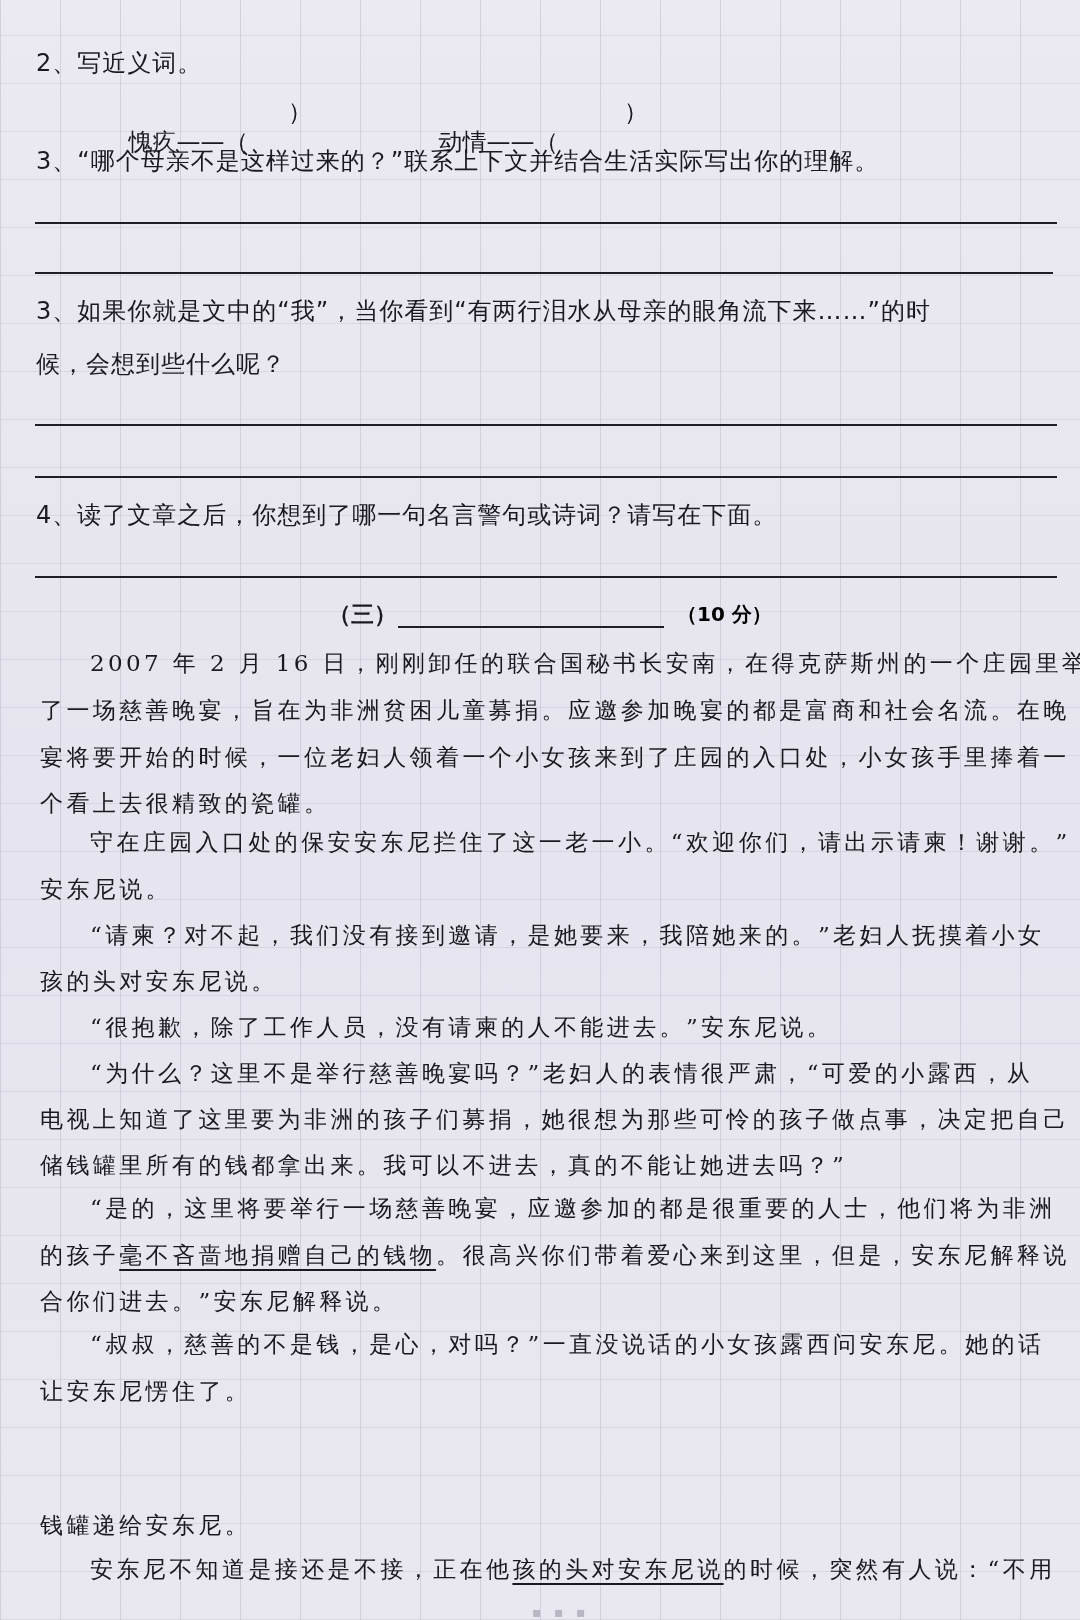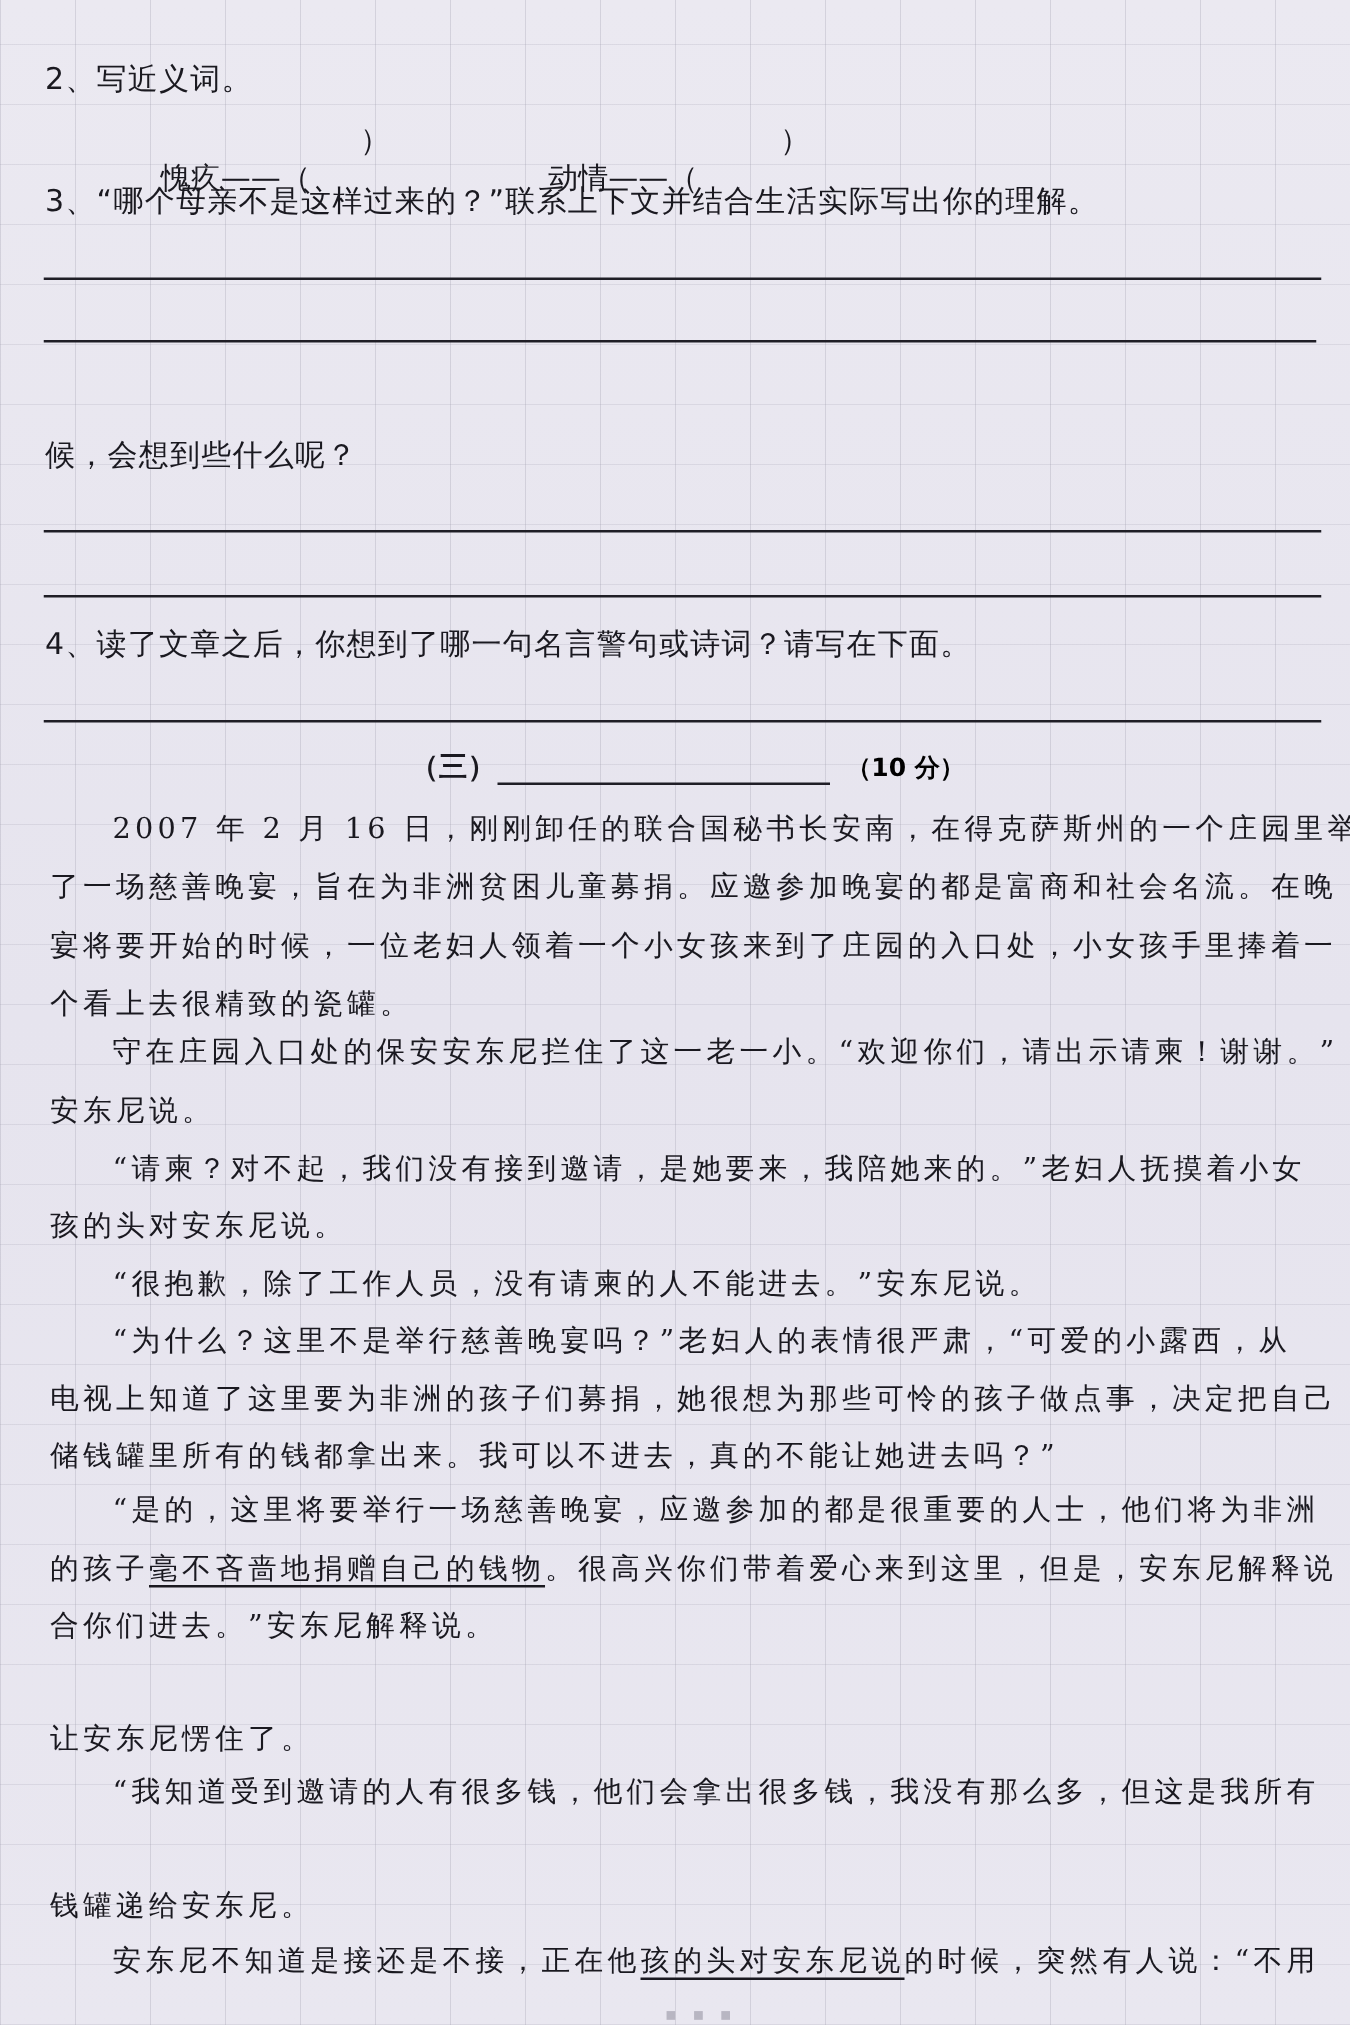--- a/index.html
+++ b/index.html
@@ -124,20 +124,21 @@
   <div class="syn" style="left:276px;">）</div>
   <div class="syn" style="left:396px;">
     <span>动情——（</span>
   </div>
   <div class="syn" style="left:612px;">）</div>
 
   <div class="line-text" style="top:146px;">3、“哪个母亲不是这样过来的？”联系上下文并结合生活实际写出你的理解。</div>
   <div class="rule" style="top:222px;"></div>
   <div class="rule short" style="top:272px;"></div>
 
+  <div class="line-text" style="top:296px;">3、如果你就是文中的“我”，当你看到“有两行泪水从母亲的眼角流下来……”的时</div>
   <div class="line-text" style="top:349px;">候，会想到些什么呢？</div>
   <div class="rule" style="top:424px;"></div>
   <div class="rule" style="top:476px;"></div>
 
   <div class="line-text" style="top:500px;">4、读了文章之后，你想到了哪一句名言警句或诗词？请写在下面。</div>
   <div class="rule" style="top:576px;"></div>
 
   <div class="section-title">（三）</div>
   <div class="title-blank"></div>
   <div class="title-score">（10 分）</div>
@@ -158,23 +159,23 @@
   <div class="para indent" style="top:1058px;">“为什么？这里不是举行慈善晚宴吗？”老妇人的表情很严肃，“可爱的小露西，从</div>
   <div class="para" style="top:1104px;">电视上知道了这里要为非洲的孩子们募捐，她很想为那些可怜的孩子做点事，决定把自己</div>
   <div class="para indent" style="top:1193px;">“是的，这里将要举行一场慈善晚宴，应邀参加的都是很重要的人士，他们将为非洲</div>
 
   <div class="para" style="top:1150px;">储钱罐里所有的钱都拿出来。我可以不进去，真的不能让她进去吗？”</div>
   <div class="para" style="top:1240px;">
     <span>的孩子</span><span class="underlined">毫不吝啬地捐赠自己的钱物</span><span>。很高兴你们带着爱心来到这里，但是，安东尼解释说</span>
   </div>
   <div class="para" style="top:1286px;">合你们进去。”安东尼解释说。</div>
 
+  <div class="para indent" style="top:1329px;">“叔叔，慈善的不是钱，是心，对吗？”一直没说话的小女孩露西问安东尼。她的话</div>
   <div class="para" style="top:1376px;">让安东尼愣住了。</div>
 
-  <div class="para indent" style="top:1419px;">“我知道受到邀请的人有很多钱，他们会拿出很多钱，我没有那么多，但这是我所有</div>
   <div class="para" style="top:1510px;">钱罐递给安东尼。</div>
 
   <div class="para indent" style="top:1554px;">
     <span>安东尼不知道是接还是不接，正在他</span><span class="underlined">孩的头对安东尼说</span><span>的时候，突然有人说：“不用</span>
   </div>
 
   <div class="footer-ghost">▪ ▪ ▪</div>
 </div>
 
 </body></html>

